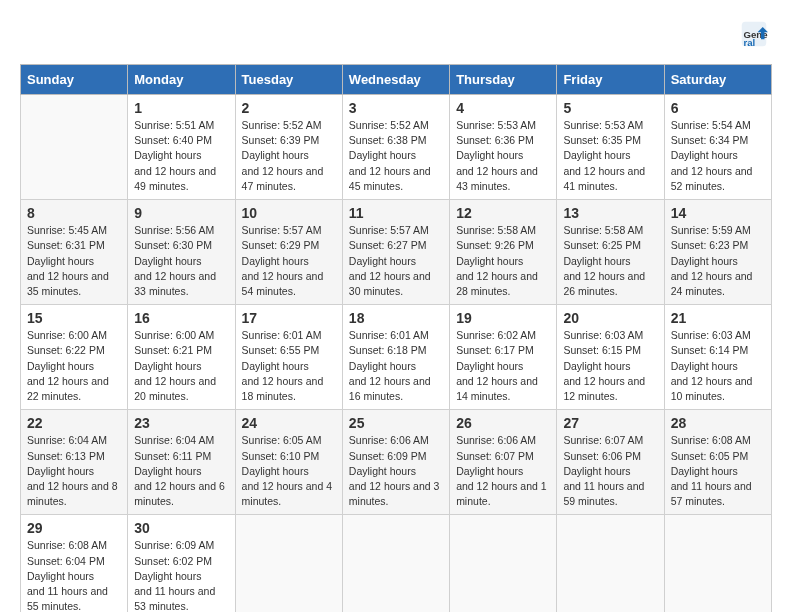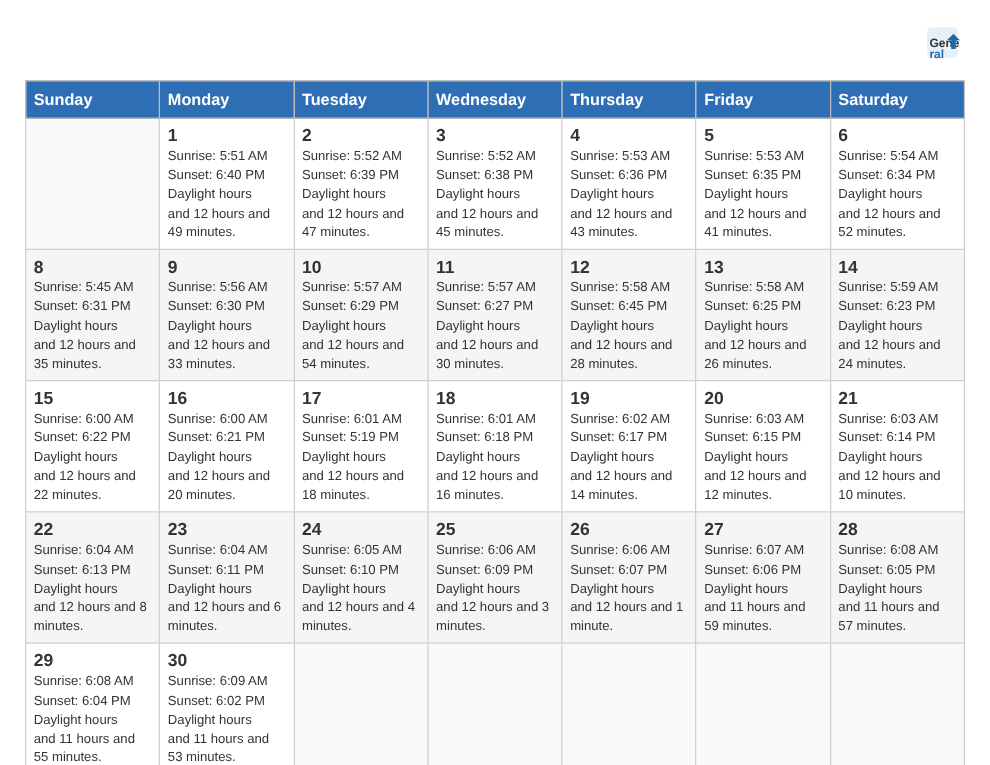--- a/index.html
+++ b/index.html
@@ -205,21 +205,21 @@
           <span>Sunrise: 5:57 AM</span><br>
           <span>Sunset: 6:27 PM</span><br>
           <span>Daylight hours</span><br>
           <span>and 12 hours and 30 minutes.</span>
         </div>
       </td>
         <td>
         <span class="day-num">12</span>
         <div class="day-info">
           <span>Sunrise: 5:58 AM</span><br>
-          <span>Sunset: 6:45 PM</span><br>
+          <span>Sunset: 9:26 PM</span><br>
           <span>Daylight hours</span><br>
           <span>and 12 hours and 28 minutes.</span>
         </div>
       </td>
         <td>
         <span class="day-num">13</span>
         <div class="day-info">
           <span>Sunrise: 5:58 AM</span><br>
           <span>Sunset: 6:25 PM</span><br>
           <span>Daylight hours</span><br>
@@ -252,21 +252,21 @@
           <span>Sunrise: 6:00 AM</span><br>
           <span>Sunset: 6:21 PM</span><br>
           <span>Daylight hours</span><br>
           <span>and 12 hours and 20 minutes.</span>
         </div>
       </td>
         <td>
         <span class="day-num">17</span>
         <div class="day-info">
           <span>Sunrise: 6:01 AM</span><br>
-          <span>Sunset: 5:19 PM</span><br>
+          <span>Sunset: 6:55 PM</span><br>
           <span>Daylight hours</span><br>
           <span>and 12 hours and 18 minutes.</span>
         </div>
       </td>
         <td>
         <span class="day-num">18</span>
         <div class="day-info">
           <span>Sunrise: 6:01 AM</span><br>
           <span>Sunset: 6:18 PM</span><br>
           <span>Daylight hours</span><br>

